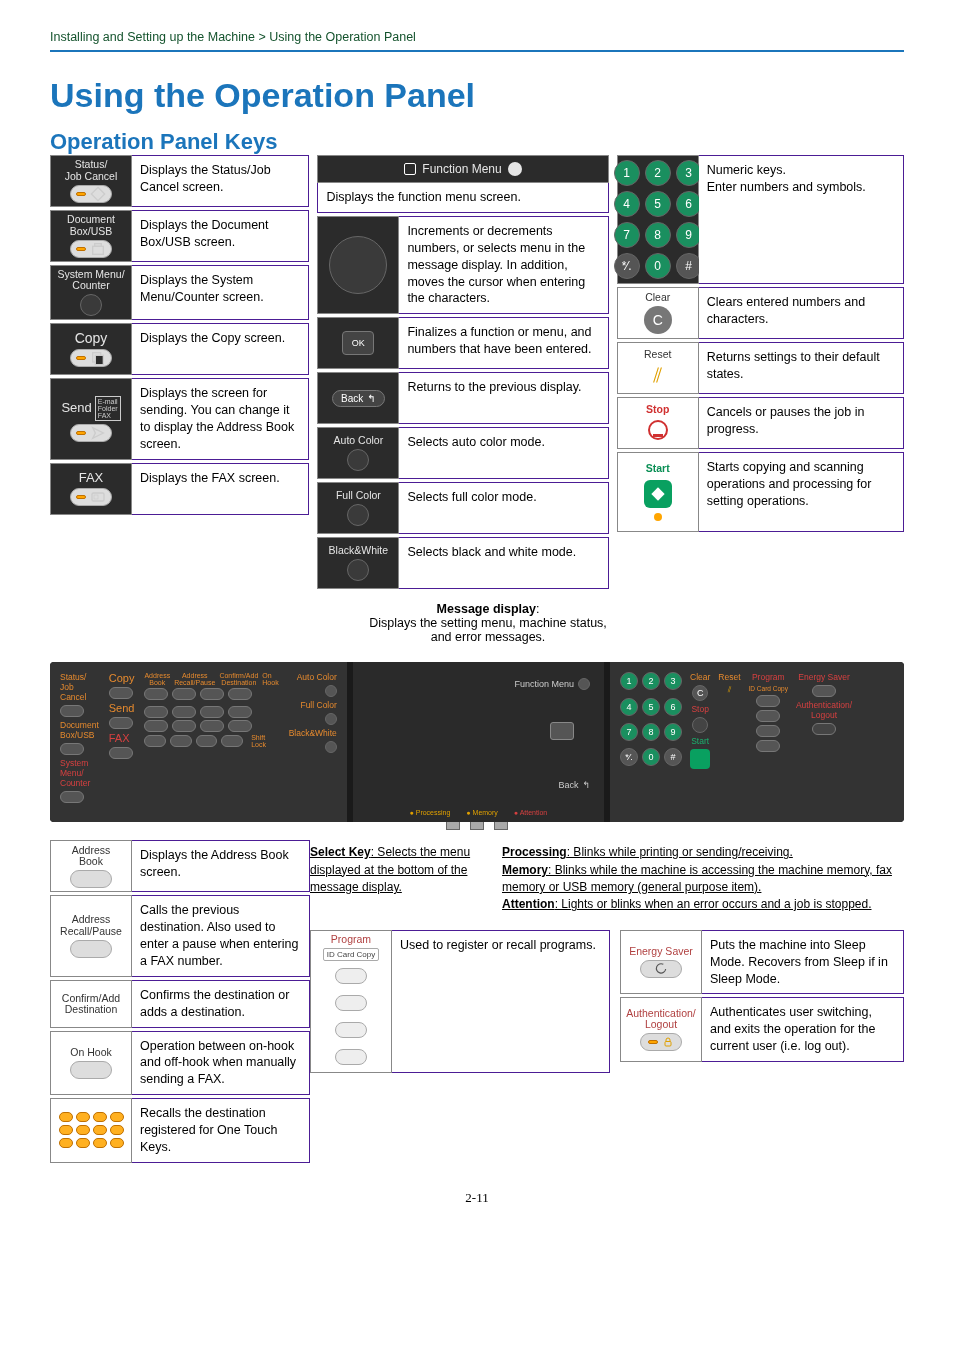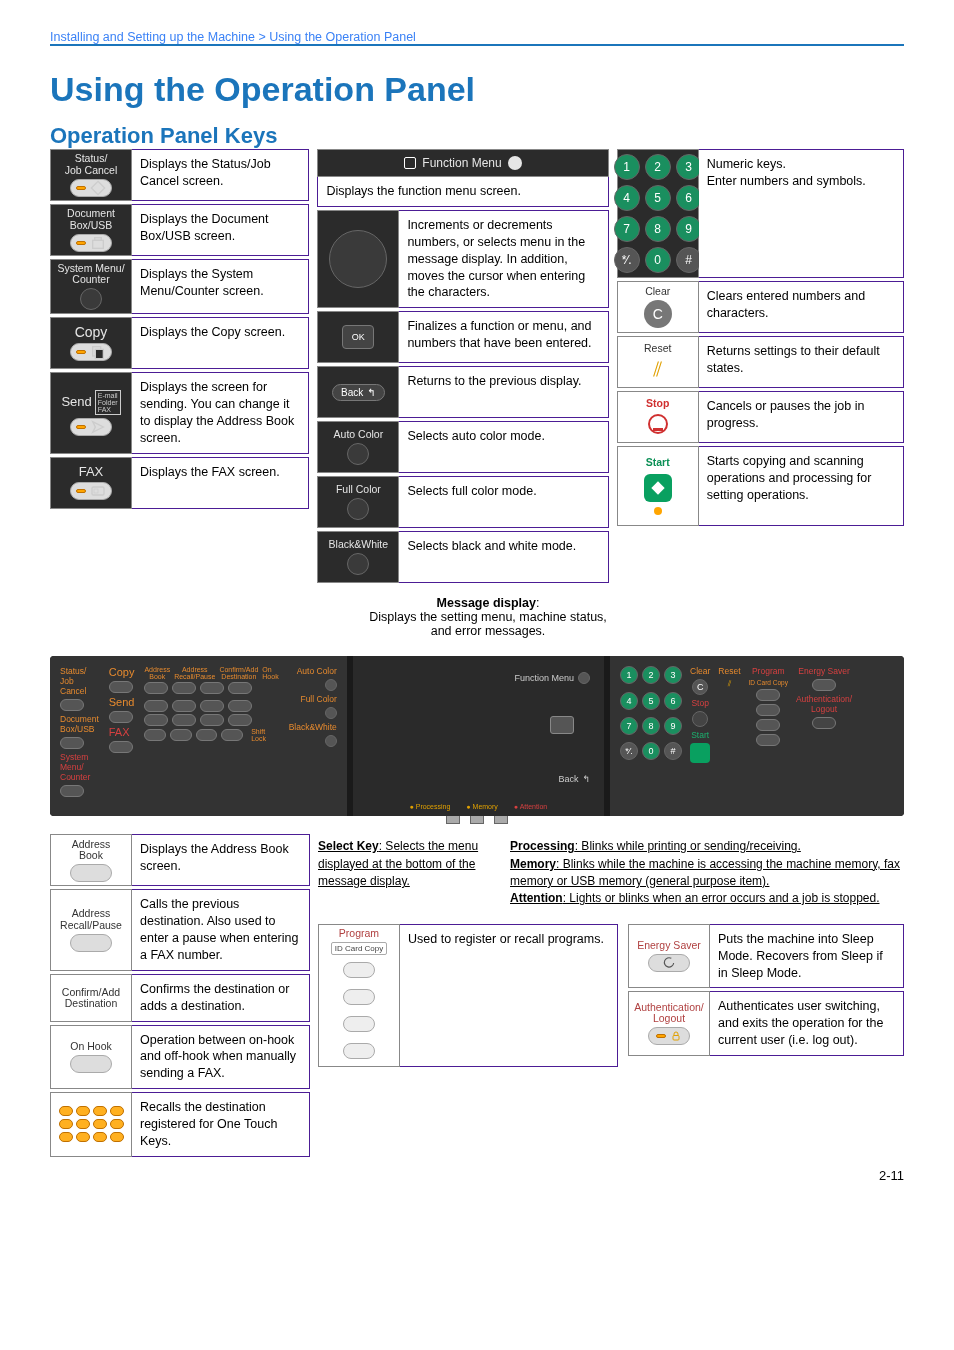--- a/index.html
+++ b/index.html
@@ -7,21 +7,22 @@
     font-family: Arial, Helvetica, sans-serif;
     width: 954px;
     margin: 0 auto;
     background: #fff;
     color: #000;
     font-size: 13px;
     padding: 30px 50px;
   }
   .breadcrumb {
     font-size: 12.5px;
-    color: #3b82f6;
+    color: #14532d;
+    margin-bottom: 6px;
   }
   .rule {
     height: 2px;
     background: #1b75bb;
     margin-bottom: 24px;
   }
   h1.page-title {
     color: #1b75bb;
     font-size: 34px;
     font-weight: bold;
@@ -166,21 +167,21 @@
     background:#1a8f5f; color:#fff; display:flex;
     align-items:center; justify-content:center; font-size:12px;
     border:1px solid #666;
   }
   .numpad .k.gray { background:#555; }
   .start-green {
     width:28px; height:28px; background:#09a060; border-radius:6px;
     display:flex; align-items:center; justify-content:center;
     color:#fff; margin:2px auto;
   }
-  .page-num { text-align:right; margin-top: 8px; font-size:13px; }
+  .page-num { text-align:center; margin-top: 24px; font-size:13px;font-family:Liberation Serif, serif; }
   .prog-slot {
     width:32px; height:16px; border:1px solid #aaa; border-radius:9px;
     background:#eee; margin:4px auto;
   }
   svg.ico { width:16px; height:16px; }
   .keycell.numpad-wrap { width:82px; padding:4px; }
   .sec2-mid { width: 172px; }
   .sec2-right { flex:1; }
   .bottom-row { display:flex; gap:10px; }
   .strip-leds { display:flex; gap:10px; justify-content:center; padding:4px 0 0; }
@@ -525,21 +526,21 @@
       </div>
     </div>
   </div>
 </div>
 <div class="strip-leds" style="margin-top:-20px;margin-bottom:10px">
   <div class="sq"></div>
     <div class="sq"></div>
     <div class="sq"></div>
 </div>
 
-<div style="display:flex;gap:8px">
+<div style="display:flex;">
   <div class="colA">
     <div class="pair">
       <div class="keycell">
         <span class="keylabel" style="color:#333;white-space:pre-line">Address
 Book</span>
         <span class="btn"></span>
       </div>
       <div class="desc">Displays the Address Book screen.</div>
     </div>
     <div class="pair">

